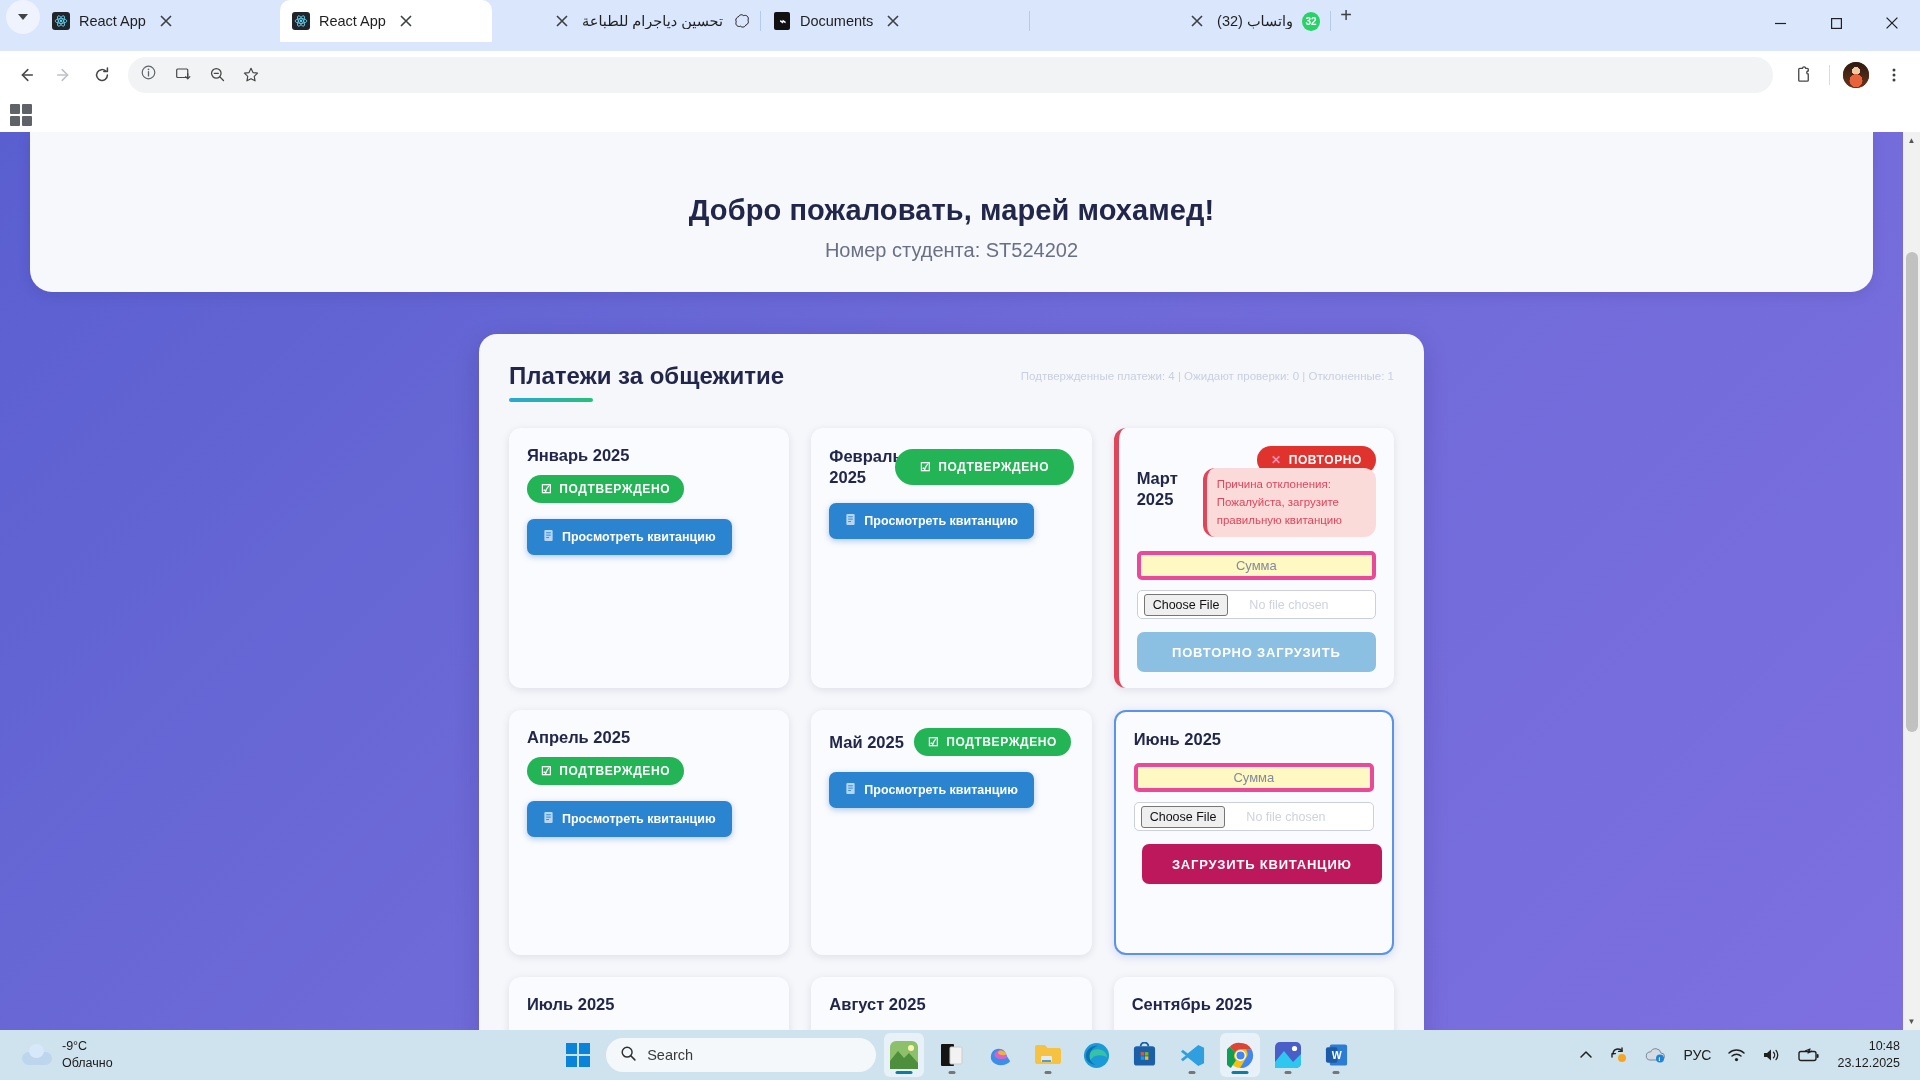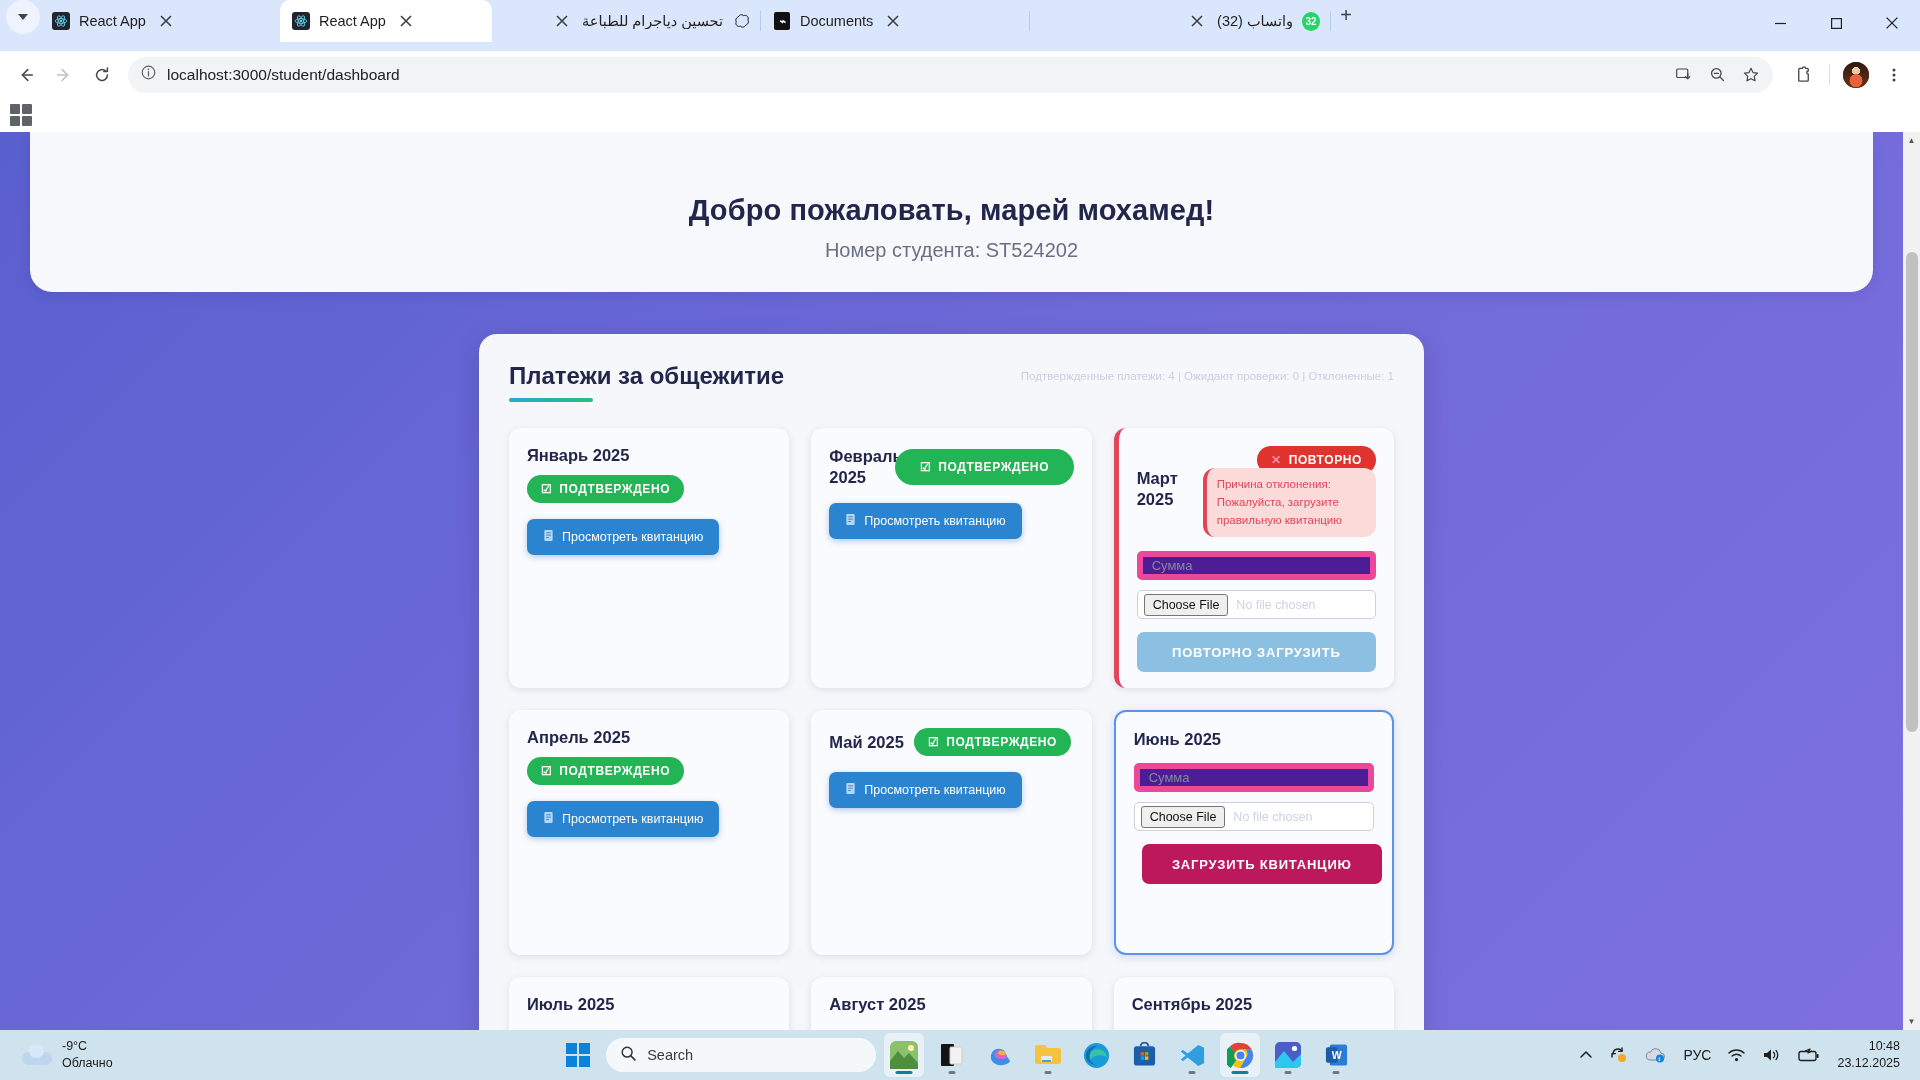--- a/index.html
+++ b/index.html
@@ -111,36 +111,36 @@
   }
   .badge.ok { background:#22b455; }
   .badge.ok.big { padding:11px 20px; }
   .badge.bad { background:#e0332e; }
   .badge .bi { font-size:12px; }
   .badge.bad .bi { color:#ff8fb0; font-weight:700; }
 
   .btn-view {
     margin-top:16px; display:inline-flex; align-items:center; gap:8px;
     background:#2b84d0; color:#fff; border-radius:7px; padding:10px 16px;
-    font-size:12.5px; font-weight:400; box-shadow:0 2px 6px rgba(40,110,190,.35);
+    font-size:12.5px; font-weight:700; box-shadow:0 2px 6px rgba(40,110,190,.35);
   }
   .btn-view .bi { opacity:.85; font-size:12px; }
 
   .reason {
     margin-top:0; background:#fbdada; border-left:4px solid #e0455a;
     color:#e0455a; font-size:11.5px; line-height:1.55; padding:8px 10px; border-radius:12px;
     flex:1; min-width:0;
   }
 
   .field {
-    margin-top:14px; height:29px; background:#4c1d95; border:6px solid #ec4899; border-radius:5px;
-    display:flex; align-items:center; padding:0 9px; font-size:13px; color:#84899c;
+    margin-top:14px; height:29px; background:#fef9c3; border:4px solid #ec4899; border-radius:5px;
+    display:flex; align-items:center; padding:0 9px; font-size:13px; color:#84899c;justify-content:center;
   }
   .filefield { margin-top:10px; height:29px; background:#fff; border:1px solid #ccd0dd; border-radius:5px;
-    display:flex; align-items:center; padding:0 6px; gap:8px; }
+    display:flex; align-items:center; padding:0 6px; gap:21px; }
   .choose {
     border:1px solid #767676; background:#efefef; border-radius:3px; padding:2px 8px;
     font-size:12.5px; color:#111; line-height:1.35;
   }
   .nofile { font-size:12.5px; color:#cfd2e0; }
 
   .btn-upload {
     margin-top:13px; width:100%; height:40px; border-radius:7px; color:#fff;
     display:flex; align-items:center; justify-content:center;
     font-size:13px; font-weight:700; letter-spacing:.8px;
@@ -307,21 +307,20 @@
     </div>
 
     <div class="omnibox">
       <span>
         <svg width="17" height="17" viewBox="0 0 20 20">
             <circle cx="10" cy="10" r="7.4" fill="none" stroke="#5f6368" stroke-width="1.4"></circle>
             <path d="M10 9 V14" stroke="#5f6368" stroke-width="1.5" stroke-linecap="round"></path>
             <circle cx="10" cy="6.3" r="1" fill="#5f6368"></circle>
           </svg>
       </span>
-      <span class="url">localhost:3000/student/dashboard</span>
       <span class="omni-icons">
         <span class="omni-btn">
           <svg width="17" height="17" viewBox="0 0 20 20">
               <rect x="2" y="3.5" width="13" height="10" rx="1.2" fill="none" stroke="#444746" stroke-width="1.4"></rect>
               <path d="M15 9 V15 M12.5 12.6 L15 15.2 L17.5 12.6" fill="none" stroke="#444746" stroke-width="1.4" stroke-linecap="round" stroke-linejoin="round"></path>
             </svg>
         </span>
         <span class="omni-btn">
           <svg width="17" height="17" viewBox="0 0 20 20">
               <circle cx="8.6" cy="8.6" r="5.6" fill="none" stroke="#444746" stroke-width="1.5"></circle>

